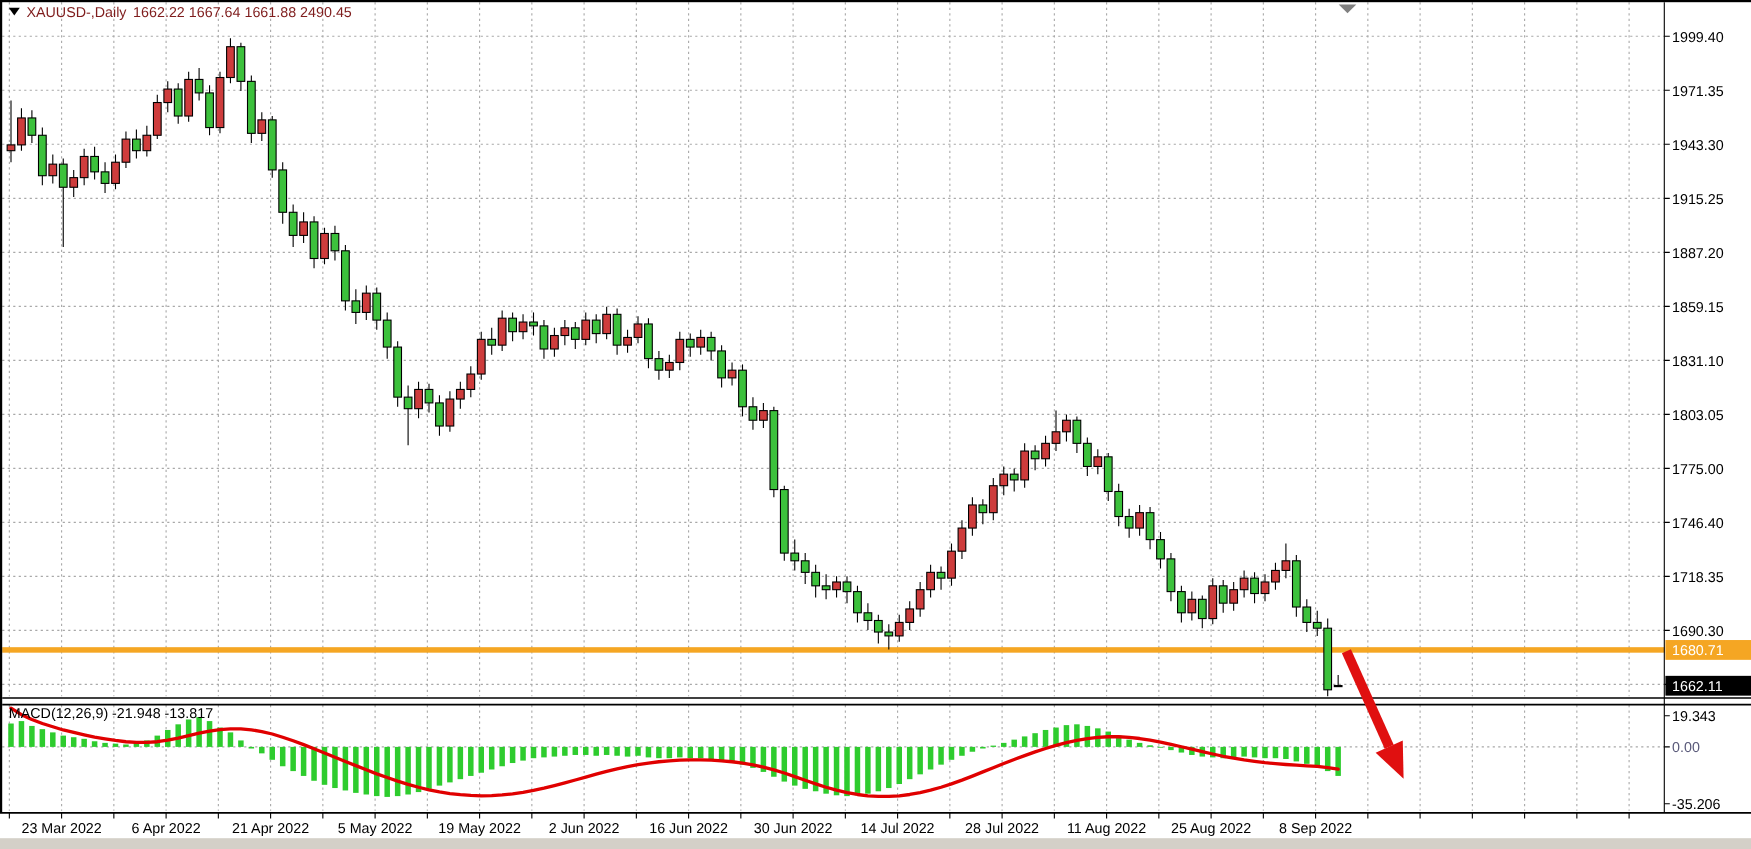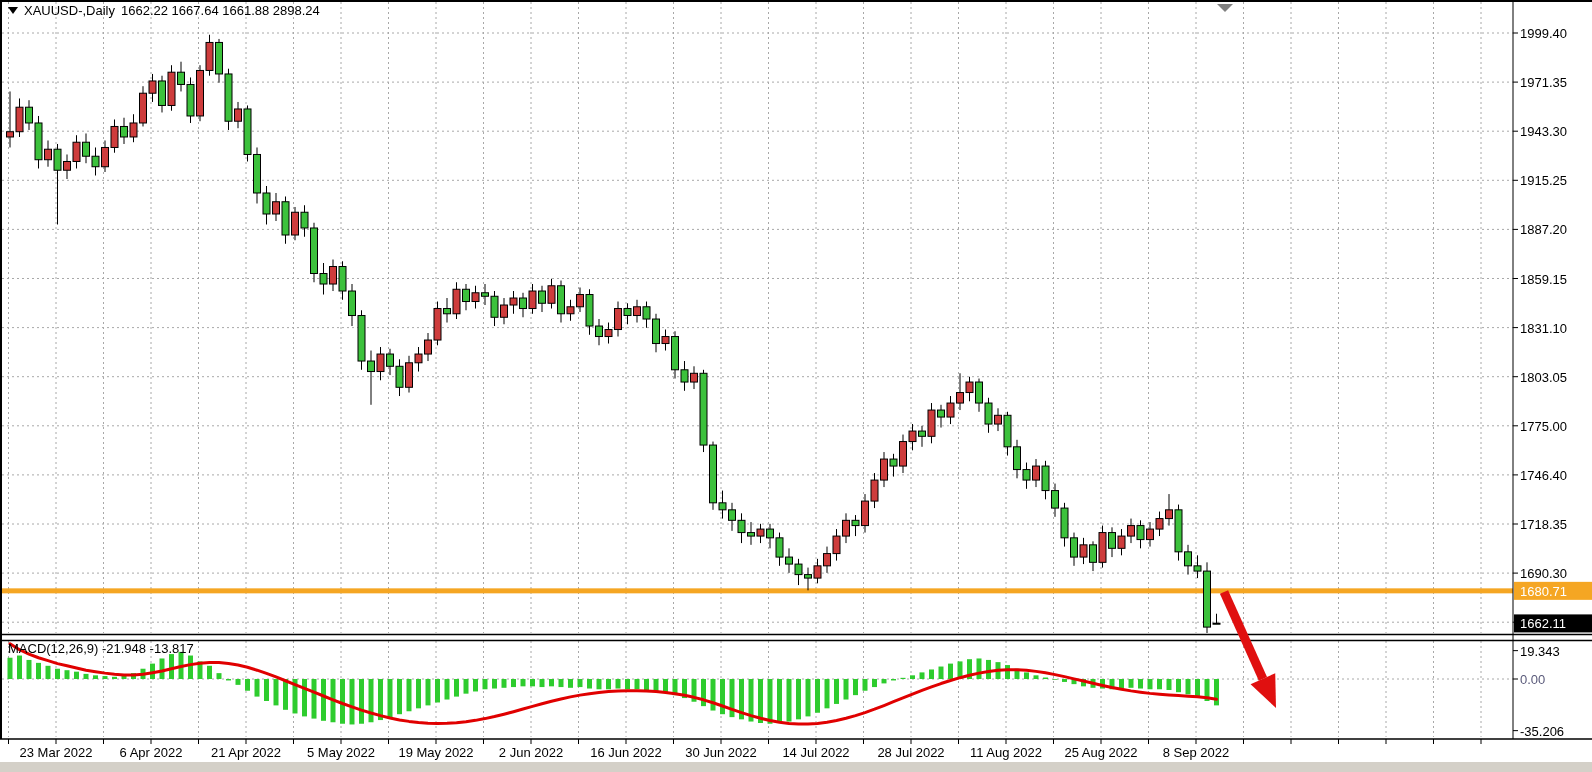--- a/index.html
+++ b/index.html
@@ -1,20 +1,20 @@
 <!DOCTYPE html>
 <html><head>
 <meta charset="utf-8">
 <style>
   html,body{margin:0;padding:0;background:#d4d0c8;}
   #window{position:relative;width:1592px;height:772px;background:#ffffff;overflow:hidden;
           font-family:"Liberation Sans","DejaVu Sans",sans-serif;}
   #chart-svg{position:absolute;left:0;top:0;}
   .hdr{position:absolute;left:8px;top:3px;display:flex;align-items:center;gap:6px;
-       font-size:13px;color:#000000;white-space:nowrap;}
+       font-size:13px;color:#7f1d1d;white-space:nowrap;}
   .tri-down{width:0;height:0;border-left:5px solid transparent;border-right:5px solid transparent;
             border-top:7px solid #000;display:inline-block;}
   .macd-lbl{position:absolute;left:8px;top:641px;font-size:13px;color:#000;white-space:nowrap;}
   .axis-text{font-size:13px;fill:#000;}
   .axis-text-dim{font-size:13px;fill:#5a5a7a;}
   .date-text{font-size:13px;fill:#000;}
   .badge-text{font-size:13px;fill:#fff;}
 </style>
 </head>
 <body>
@@ -601,17 +601,17 @@
         <polygon points="1276,708 1250.5913351880752,684.3219563207758 1275.2290869499786,673.2774469102674" fill="#e01010"></polygon>
       </g>
     <g id="g-marker">
         <polygon points="1217,4 1233,4 1225,12" fill="#808080"></polygon>
       </g>
   </svg>
 
   <div class="hdr">
     <span class="tri-down"></span>
     <span>XAUUSD-,Daily</span>
-    <span>1662.22 1667.64 1661.88 2898.24</span>
+    <span>1662.22 1667.64 1661.88 2490.45</span>
   </div>
 
   <div class="macd-lbl">MACD(12,26,9) -21.948 -13.817</div>
 </div>
 
 </body></html>

